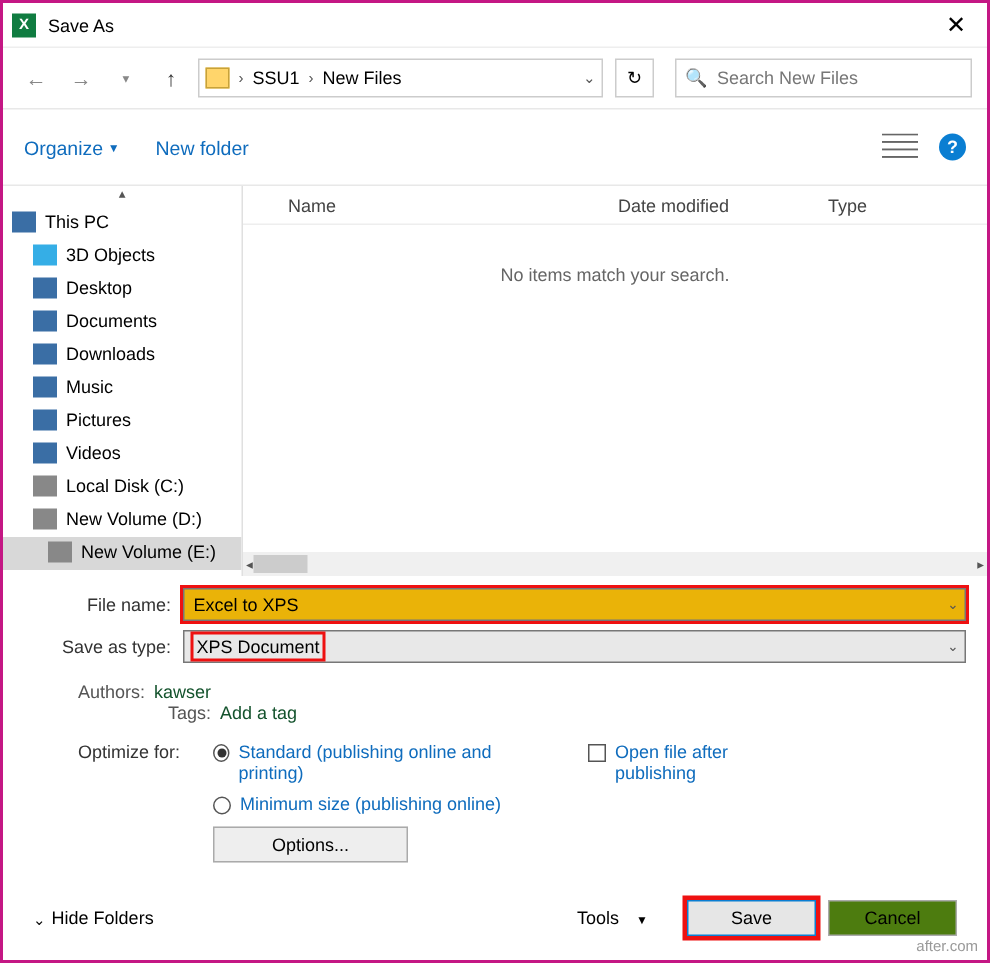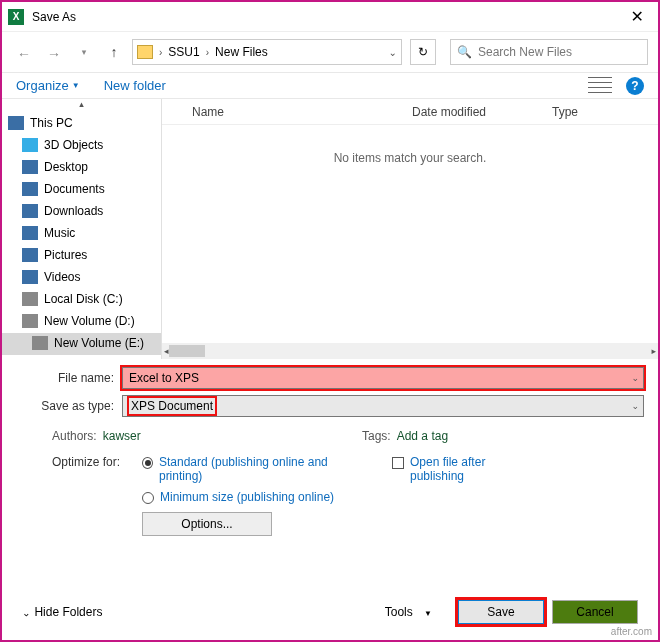--- a/index.html
+++ b/index.html
@@ -14,21 +14,21 @@
   .navbar { height: 40px; display:flex; align-items:center; padding: 4px 10px; gap:6px; }
   .nav-arrow { width:24px; height:24px; display:flex; align-items:center; justify-content:center; color:#888; font-size:14px; }
   .up-btn { width:24px; height:24px; display:flex; align-items:center; justify-content:center; color:#333; font-size:14px; }
   .addr-bar { flex: 0 0 270px; height:26px; border:1px solid #ccc; display:flex; align-items:center; padding:0 4px; font-size:12px; gap:6px; }
   .folder-icon-sm { width:16px; height:14px; background:#ffd56b; border:1px solid #c7a23a; }
   .chev { color:#555; font-size:10px; }
   .refresh { width:26px; height:26px; border:1px solid #ccc; display:flex; align-items:center; justify-content:center; margin-left:2px; font-size:12px; }
   .search { flex:1; height:26px; border:1px solid #ccc; display:flex; align-items:center; padding:0 6px; font-size:12px; color:#777; gap:6px; margin-left:8px;}
   .mag { font-size:12px; color:#555; }
 
-  .toolbar { height:27px; border-top:1px solid #e8e8e8; border-bottom:1px solid #e8e8e8; display:flex; align-items:center; padding:0 14px; font-size:13px; }
+  .toolbar { height:52px; border-top:1px solid #e8e8e8; border-bottom:1px solid #e8e8e8; display:flex; align-items:center; padding:0 14px; font-size:13px; }
   .linkbtn { color:#0f6cbd; display:flex; align-items:center; gap:3px; margin-right:24px; cursor:default;}
   .spacer { flex:1; }
   .view-icon { width:24px; height:18px; background-image: linear-gradient(#666 1px, transparent 1px); background-size: 100% 5px; margin-right:14px; }
   .help { width:18px; height:18px; border-radius:50%; background:#0a7ed2; color:#fff; font-size:12px; display:flex; align-items:center; justify-content:center; font-weight:bold;}
 
   .body-row { display:flex; height: 260px; }
   .tree { width:160px; border-right:1px solid #e0e0e0; font-size:12px; overflow:hidden; position:relative; }
   .tree-scroll-btn { height:14px; text-align:center; font-size:9px; color:#555; }
   .tree-item { display:flex; align-items:flex-start; gap:6px; padding:3px 6px 3px 20px; height:22px; }
   .tree-item.root { padding-left:6px; }
@@ -49,26 +49,26 @@
   .col-name { width:250px; padding-left:30px; }
   .col-date { width:140px; }
   .col-type { width:60px; }
   .empty { text-align:center; color:#666; font-size:12px; padding-top:26px; }
   .hscroll { position:absolute; bottom:0; left:0; right:0; height:16px; background:#f0f0f0; display:flex; align-items:center; justify-content:space-between; padding:0 2px; font-size:9px; color:#555;}
   .hscroll .thumb { width:36px; height:12px; background:#ccc; }
 
   .form-area { padding: 8px 14px 0 14px; font-size:12px; }
   .form-row { display:flex; align-items:center; margin-bottom:6px; }
   .form-label { width:106px; text-align:right; padding-right:8px; color:#333; }
-  .combo { flex:1; height:22px; border:1px solid #777; background:#fca5a5; display:flex; align-items:center; padding:0 6px; font-size:12px; position:relative; }
+  .combo { flex:1; height:22px; border:1px solid #777; background:#eab308; display:flex; align-items:center; padding:0 6px; font-size:12px; position:relative; }
   .combo.type { background:#e8e8e8; }
   .combo .dd { position:absolute; right:4px; font-size:9px; color:#555; }
   .redbox { outline: 2px solid #e11; outline-offset: 0; }
 
-  .meta-row { display:flex; padding: 6px 0 0 36px; font-size:12px; color:#555; }
+  .meta-row { display:flex; padding: 6px 0 0 36px; font-size:12px; color:#555;flex-direction:column; }
   .meta-pair { display:flex; gap:6px; width:250px; }
   .meta-val { color:#14532d; }
 
   .optrow { display:flex; padding: 12px 0 0 36px; font-size:12px; }
   .optlabel { width:90px; color:#333; }
   .radios { width:210px; }
   .radio-item { display:flex; gap:6px; margin-bottom:2px; }
   .radio-item .radio { width:12px; height:12px; border:1px solid #555; border-radius:50%; margin-top:2px; position:relative;}
   .radio-item.checked .radio::after { content:""; position:absolute; width:6px; height:6px; border-radius:50%; background:#333; top:2px; left:2px; }
   .radio-text { color:#0f6cbd; line-height:1.2; }

